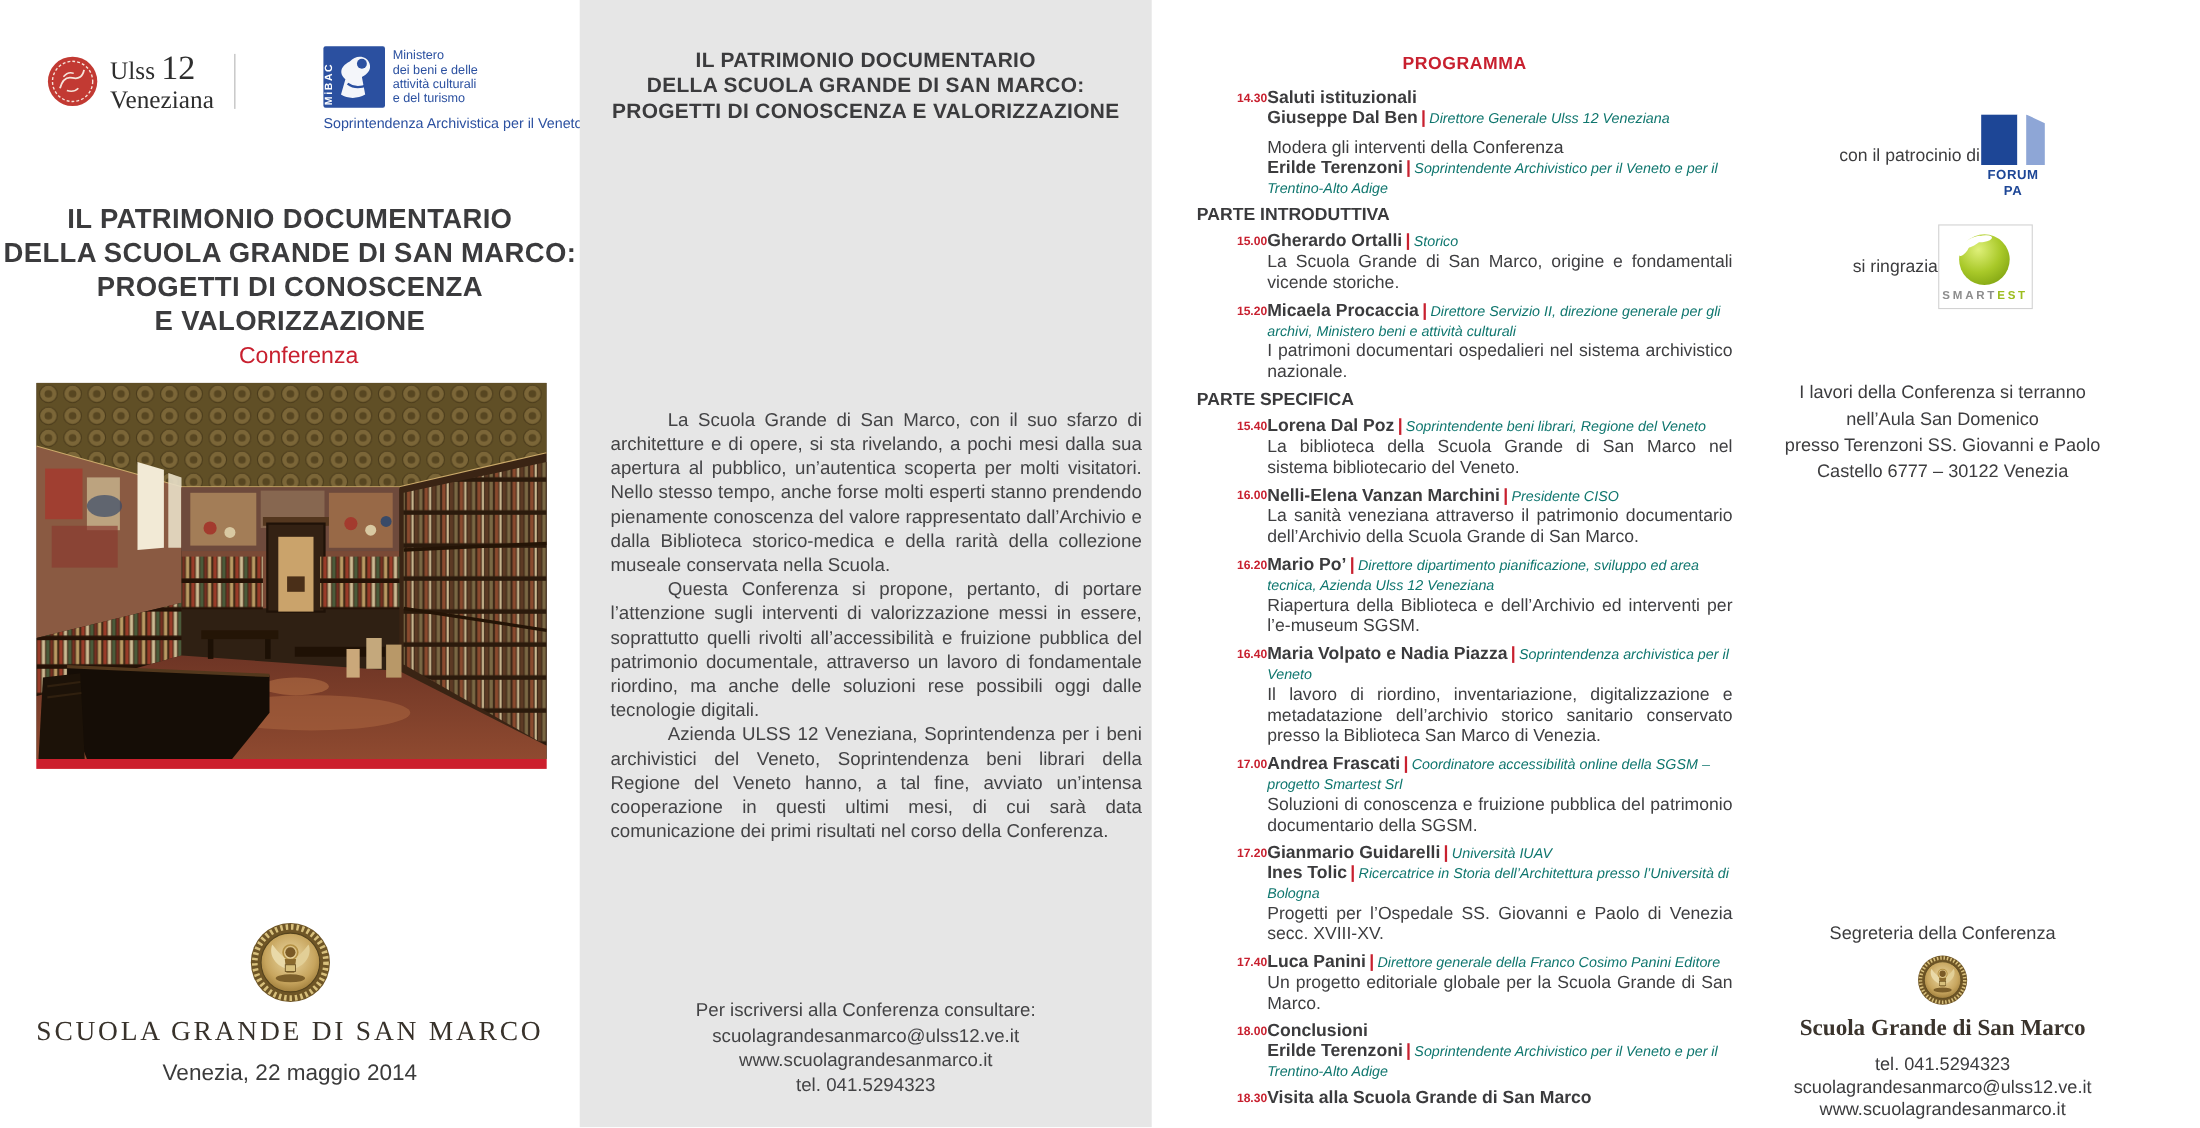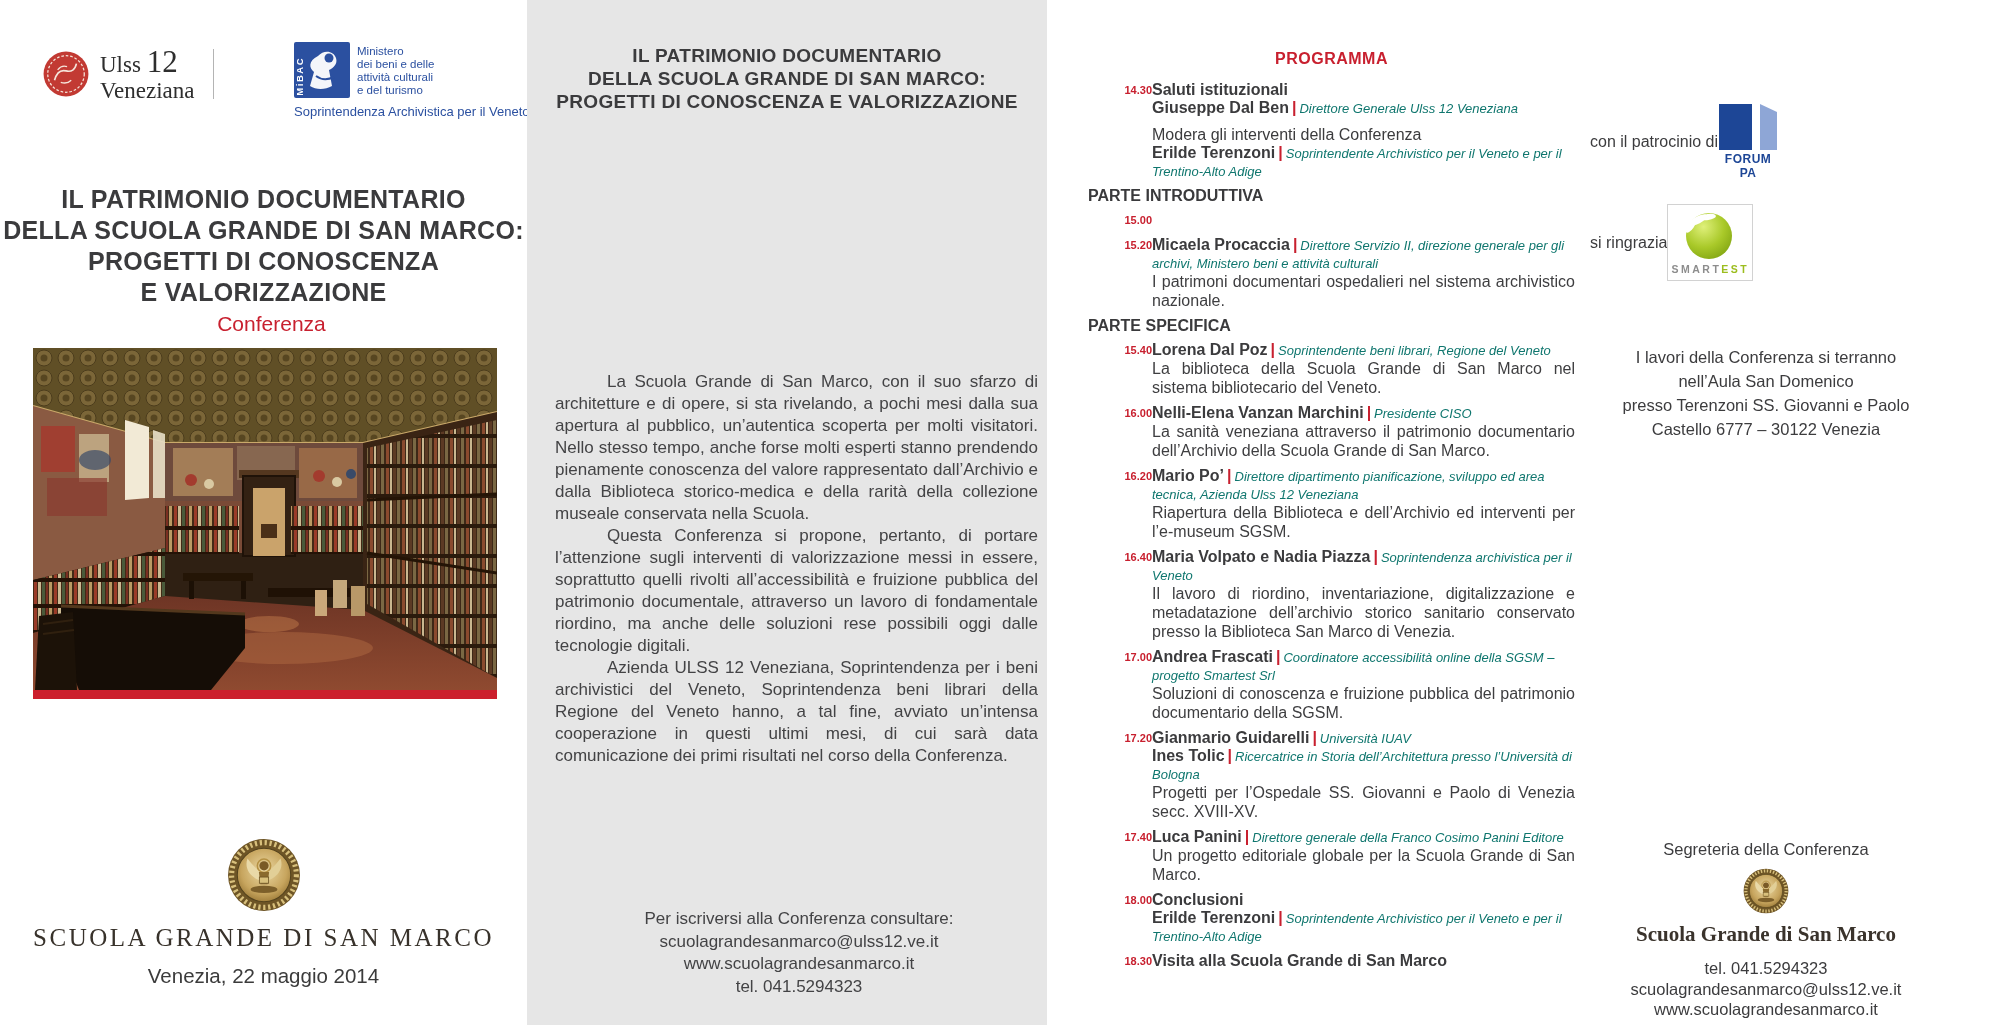--- a/index.html
+++ b/index.html
@@ -41,42 +41,42 @@
             font-family:"Liberation Serif",serif;font-size:25px;letter-spacing:2.5px;color:#38322b;}
   .event-date{position:absolute;top:964px;left:0;width:527px;text-align:center;font-size:20.5px;color:#3b3b3b;}
 
   
   .panel-mid{position:absolute;left:527px;top:0;width:520px;height:100%;background:var(--gray);}
   .title-mid{position:absolute;top:44px;left:0;width:100%;margin:0;text-align:center;
              font-size:19px;line-height:23px;font-weight:bold;color:#3b3b3d;letter-spacing:.3px;}
   .body-copy{position:absolute;top:371px;left:28px;width:483px;}
   .body-copy p{margin:0;text-indent:52px;text-align:justify;font-size:17px;line-height:22px;color:#434345;}
   .register{position:absolute;top:908px;left:0;width:100%;text-align:center;
-            font-size:17px;line-height:22.5px;color:#434345;padding-left:12px;}
+            font-size:17px;line-height:22.5px;color:#434345;}
 
   
   .panel-prog{position:absolute;left:1088px;top:0;width:487px;height:100%;}
   .prog-title{position:absolute;top:50px;left:0;width:100%;margin:0;text-align:center;
               font-size:16px;font-weight:bold;color:var(--red);letter-spacing:.5px;}
   #program-list{position:absolute;top:81px;left:0;width:487px;}
   .prog-item{display:grid;grid-template-columns:64px 1fr;margin-bottom:7px;}
   .prog-time{color:var(--red);font-weight:bold;font-size:11px;line-height:18px;text-align:right;}
   .prog-bold{font-weight:bold;font-size:16px;line-height:18px;color:#3b3b3d;}
   .prog-plain{font-size:16px;line-height:18px;color:#3b3b3d;}
   .prog-speaker{font-size:16px;line-height:18px;}
   .prog-speaker .nm{font-weight:bold;color:#3b3b3d;}
   .prog-speaker .pipe{color:var(--red);font-weight:bold;padding:0 3px;}
   .prog-speaker .role{font-style:italic;font-size:13px;line-height:16px;color:#0f766e;}
   .prog-desc{font-size:16px;line-height:19px;text-align:justify;color:#3e3e40;}
   .prog-header{font-weight:bold;font-size:16px;color:#3a3a3c;margin:4px 0 6px;}
   .prog-spacer{height:9px;}
 
   
   .info-col{position:absolute;left:1590px;top:0;width:352px;height:100%;}
-  .sponsor-row{position:absolute;left:0;width:100%;display:flex;align-items:center;}
+  .sponsor-row{position:absolute;left:0;width:100%;display:flex;align-items:center;justify-content:center;}
   .row-patronage{top:104px;}
   .row-thanks{top:204px;}
   .sponsor-label{font-size:16px;color:#3c3c3e;}
   .forumpa{width:60px;text-align:center;}
   .forumpa svg{width:58px;height:46px;display:block;margin:0 auto;}
   .forumpa-caption{font-size:12px;font-weight:bold;color:#1d4696;letter-spacing:.5px;margin-top:2px;}
   .smartest{width:84px;background:#fff;border:1px solid #d2d2d2;padding:4px 0 5px;text-align:center;}
   .smartest svg{width:82px;height:52px;display:block;}
   .smartest-caption{font-size:10.5px;letter-spacing:2.5px;margin-top:2px;font-weight:bold;}
   .sm-gray{color:#8d8d8d;}
@@ -273,20 +273,24 @@
             <div class="prog-bold">Saluti istituzionali</div>
             <div class="prog-speaker"><span class="nm">Giuseppe Dal Ben</span><span class="pipe">|</span><span class="role">Direttore Generale Ulss 12 Veneziana</span></div>
             <div class="prog-spacer"></div>
             <div class="prog-plain">Modera gli interventi della Conferenza</div>
             <div class="prog-speaker"><span class="nm">Erilde Terenzoni</span><span class="pipe">|</span><span class="role">Soprintendente Archivistico per il Veneto e per il Trentino-Alto Adige</span></div>
           </div>
         </div>
         <div class="prog-header">PARTE INTRODUTTIVA</div>
         <div class="prog-item">
           <div class="prog-time">15.00</div>
+          <div class="prog-content">
+            <div class="prog-speaker"><span class="nm">Gherardo Ortalli</span><span class="pipe">|</span><span class="role">Storico</span></div>
+            <div class="prog-desc">La Scuola Grande di San Marco, origine e fondamentali vicende storiche.</div>
+          </div>
         </div>
         <div class="prog-item">
           <div class="prog-time">15.20</div>
           <div class="prog-content">
             <div class="prog-speaker"><span class="nm">Micaela Procaccia</span><span class="pipe">|</span><span class="role">Direttore Servizio II, direzione generale per gli archivi, Ministero beni e attività culturali</span></div>
             <div class="prog-desc">I patrimoni documentari ospedalieri nel sistema archivistico nazionale.</div>
           </div>
         </div>
         <div class="prog-header">PARTE SPECIFICA</div>
         <div class="prog-item">

